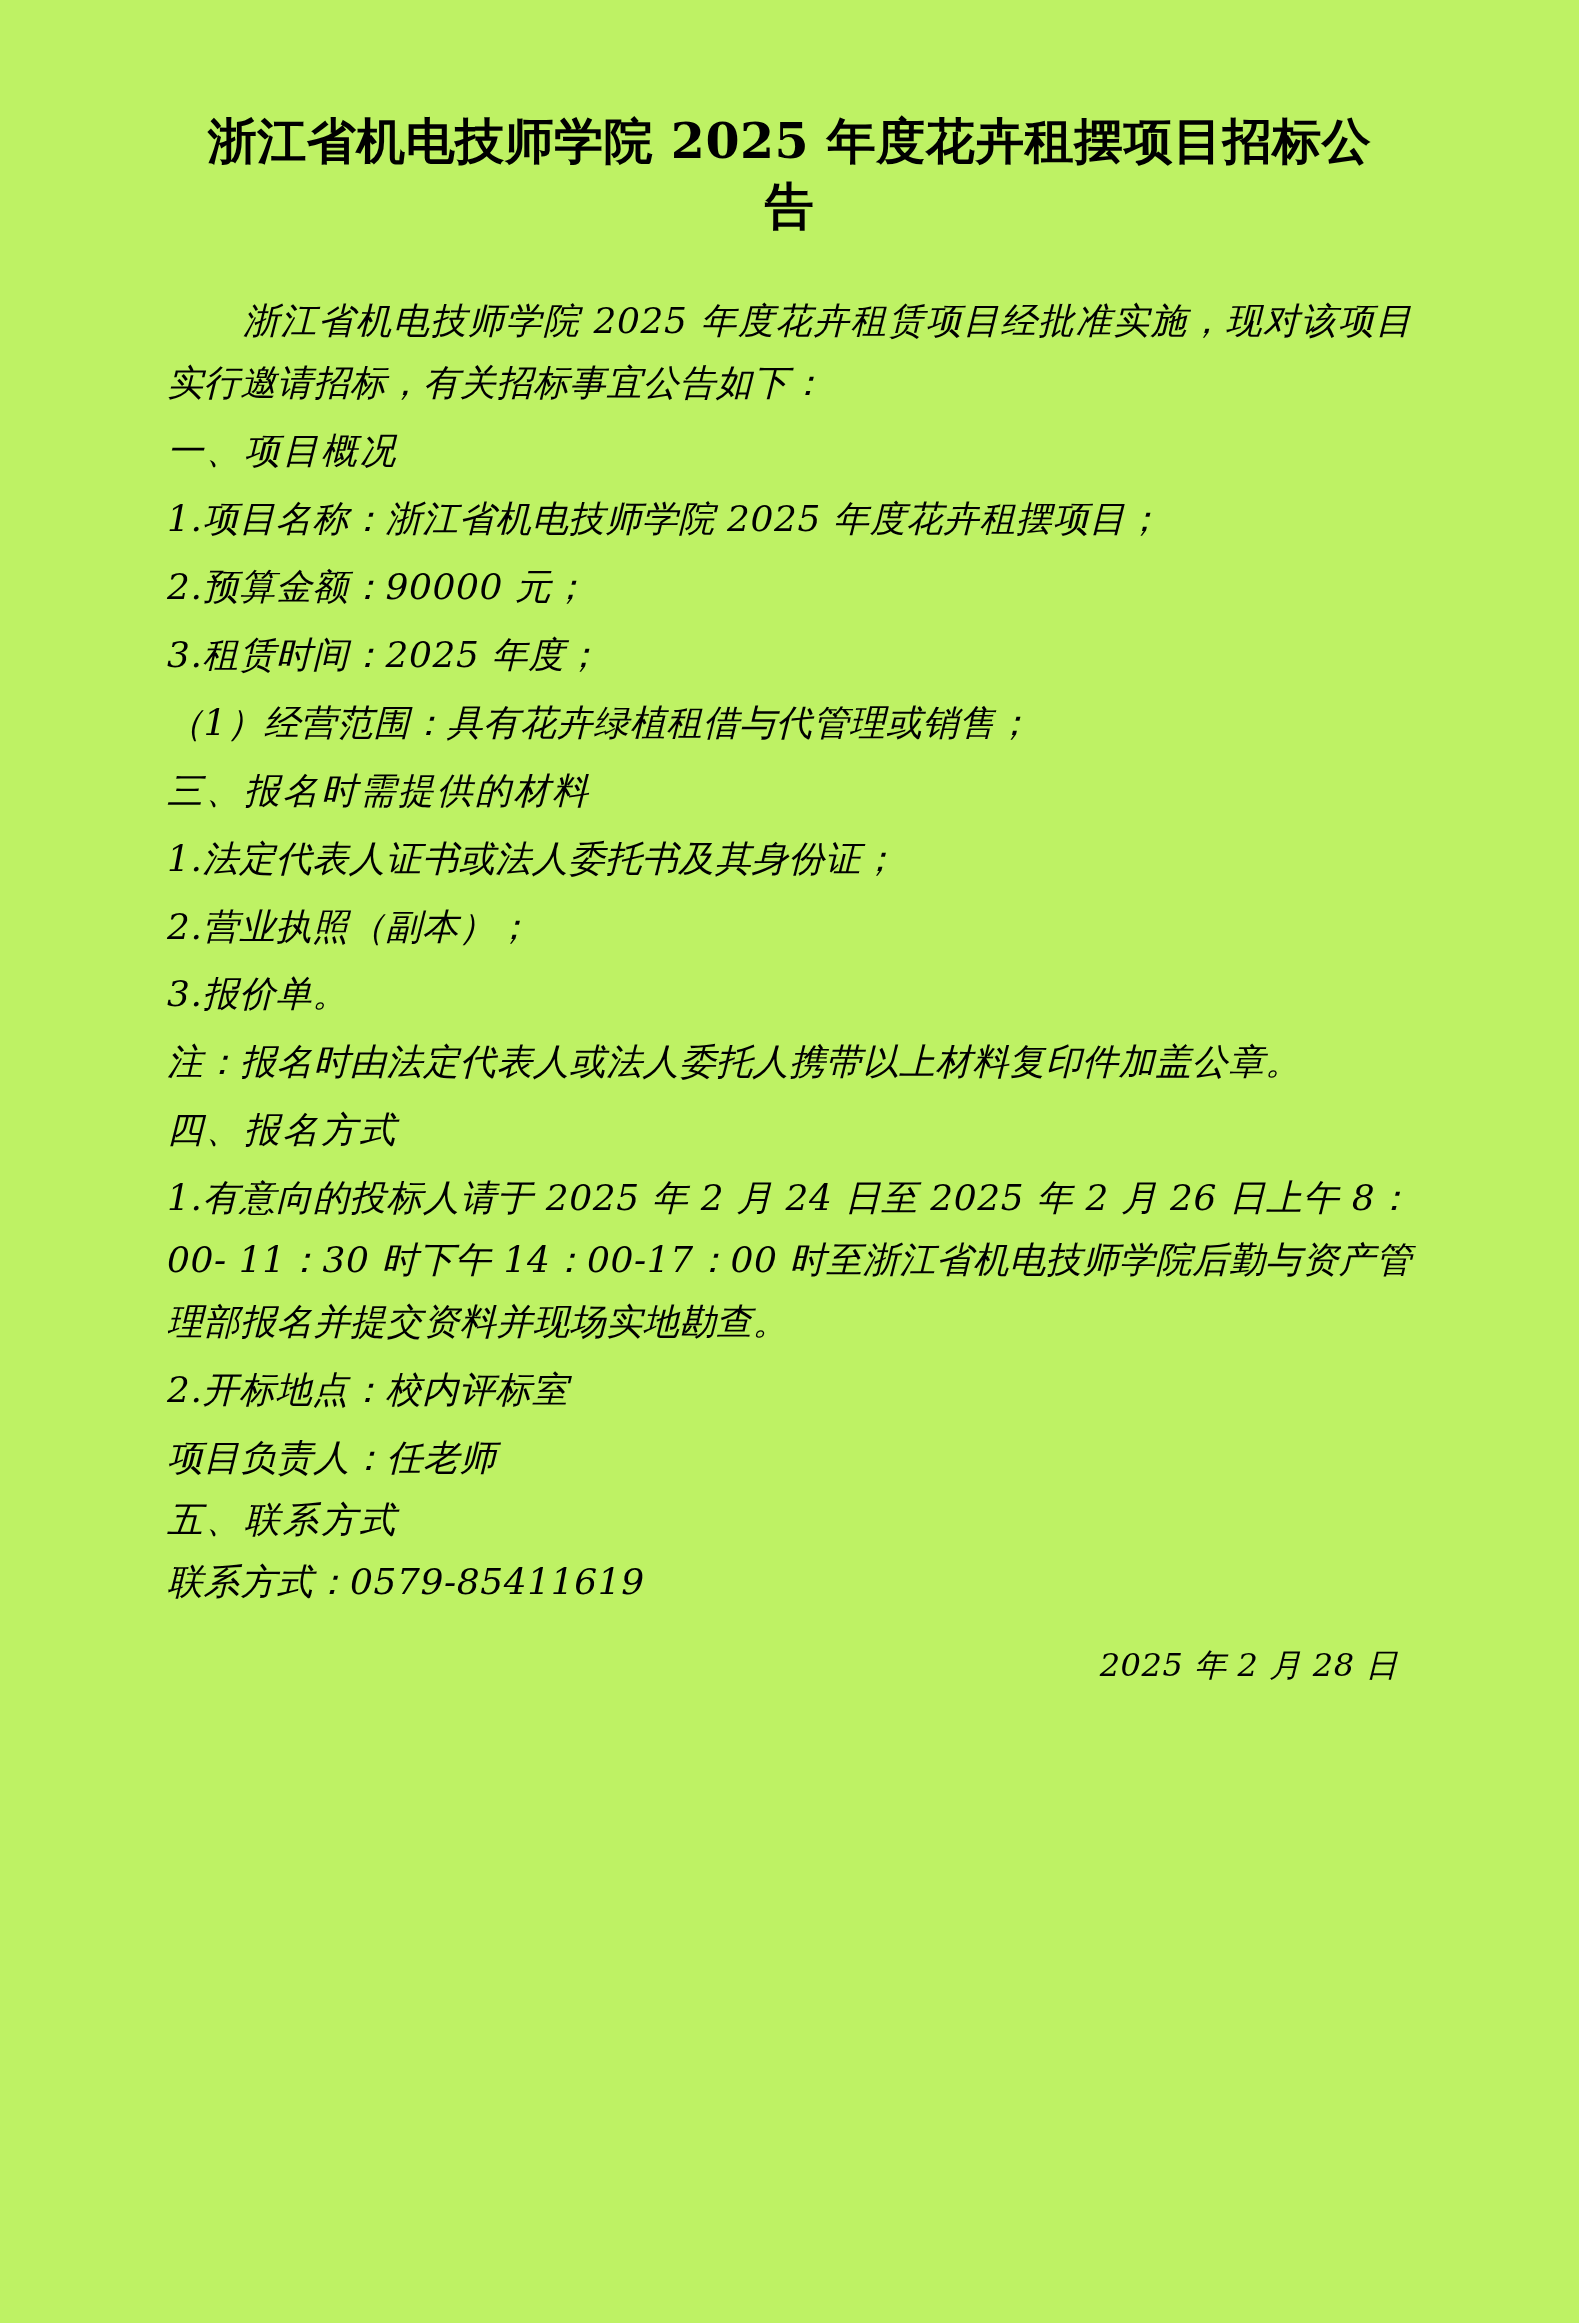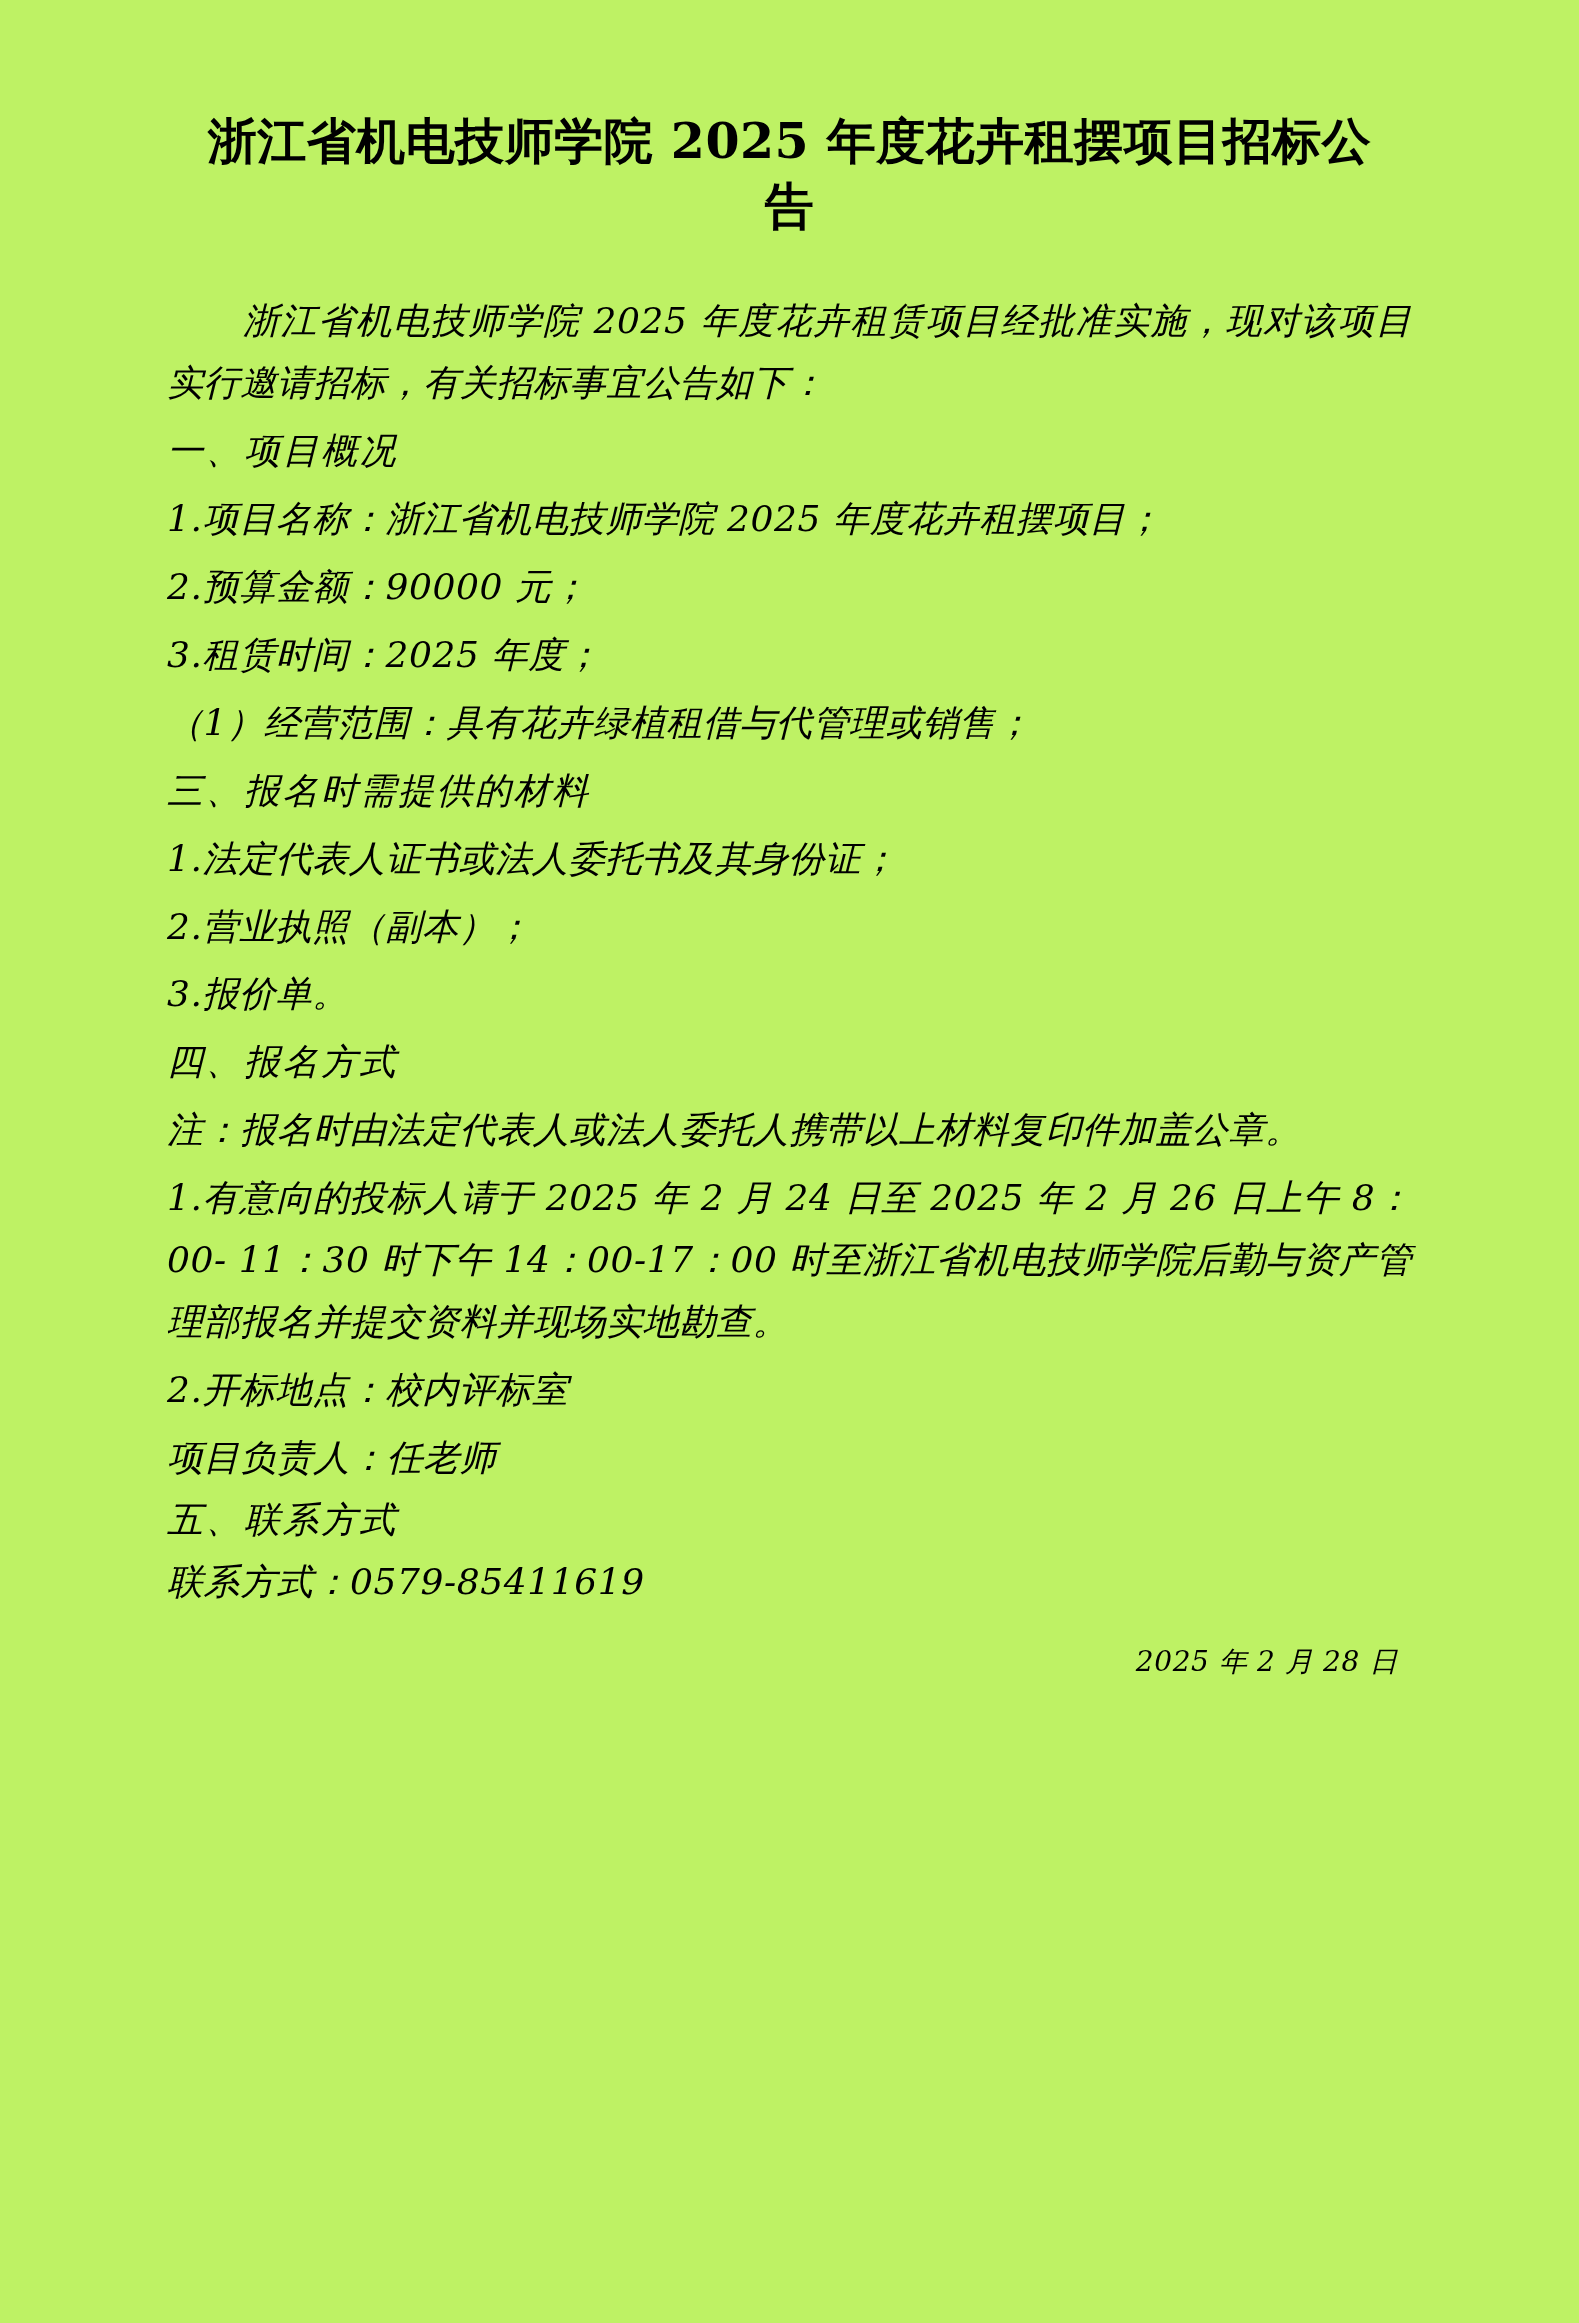--- a/index.html
+++ b/index.html
@@ -46,21 +46,21 @@
     text-indent: 76px;
   }
   .p-indent-small {
     text-indent: 38px;
   }
   .p-heading {
     margin: 0 0 6px 0;
     letter-spacing: 2.5px;
   }
   .sign-date {
-    font-size: 28px;
+    font-size: 32px;
     line-height: 1.72;
     letter-spacing: 0.6px;
     text-align: right;
     margin-top: 26px;
     padding-right: 14px;
   }
   .tight {
     margin-bottom: 0;
   }
 </style>
@@ -79,23 +79,23 @@
     <p class="p">1.项目名称：浙江省机电技师学院 2025 年度花卉租摆项目；</p>
     <p class="p">2.预算金额：90000 元；</p>
     <p class="p">3.租赁时间：2025 年度；</p>
 
     <p class="p">（1）经营范围：具有花卉绿植租借与代管理或销售；</p>
 
     <p class="p p-heading">三、报名时需提供的材料</p>
     <p class="p">1.法定代表人证书或法人委托书及其身份证；</p>
     <p class="p">2.营业执照（副本）；</p>
     <p class="p">3.报价单。</p>
+    <p class="p">注：报名时由法定代表人或法人委托人携带以上材料复印件加盖公章。</p>
+
     <p class="p p-heading">四、报名方式</p>
-
-    <p class="p">注：报名时由法定代表人或法人委托人携带以上材料复印件加盖公章。</p>
     <p class="p">1.有意向的投标人请于 2025 年 2 月 24 日至 2025 年 2 月 26 日上午 8：00- 11：30 时下午 14：00-17：00 时至浙江省机电技师学院后勤与资产管理部报名并提交资料并现场实地勘查。</p>
     <p class="p">2.开标地点：校内评标室</p>
 
     <p class="p tight">项目负责人：任老师</p>
     <p class="p p-heading tight">五、联系方式</p>
     <p class="p tight">联系方式：0579-85411619</p>
 
     <p class="sign-date">2025 年 2 月 28 日</p>
 
   </div>

